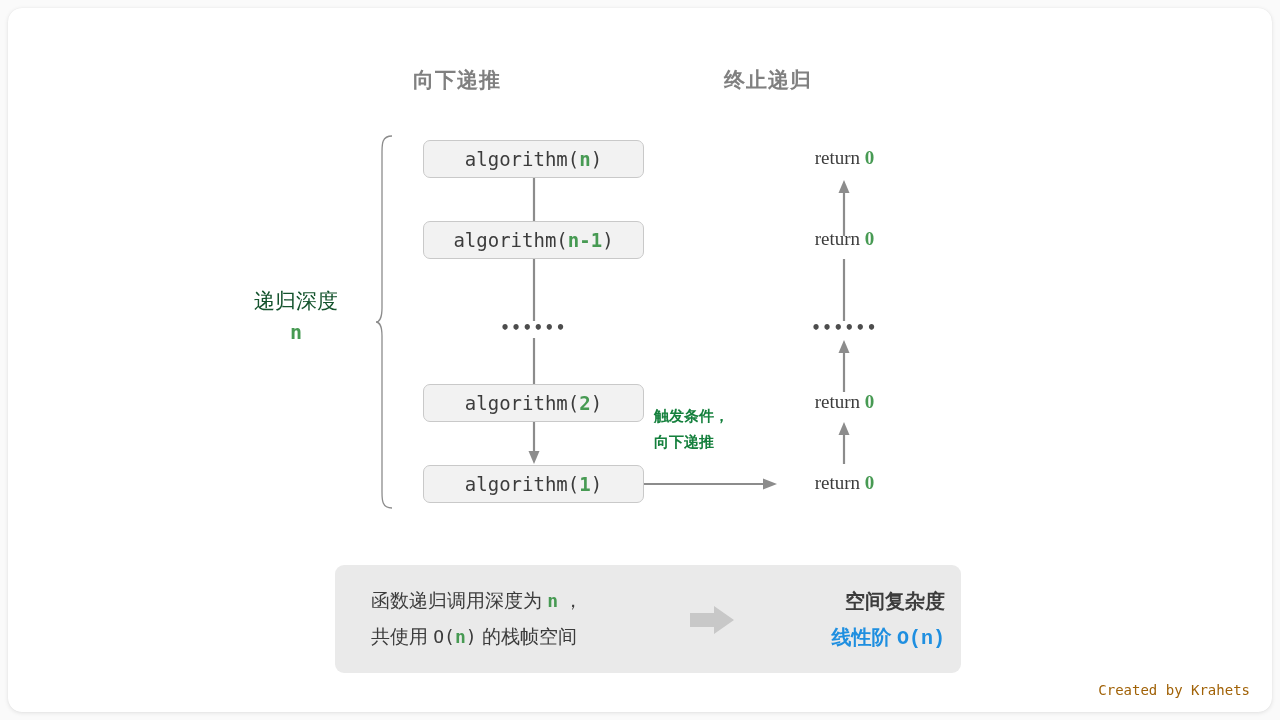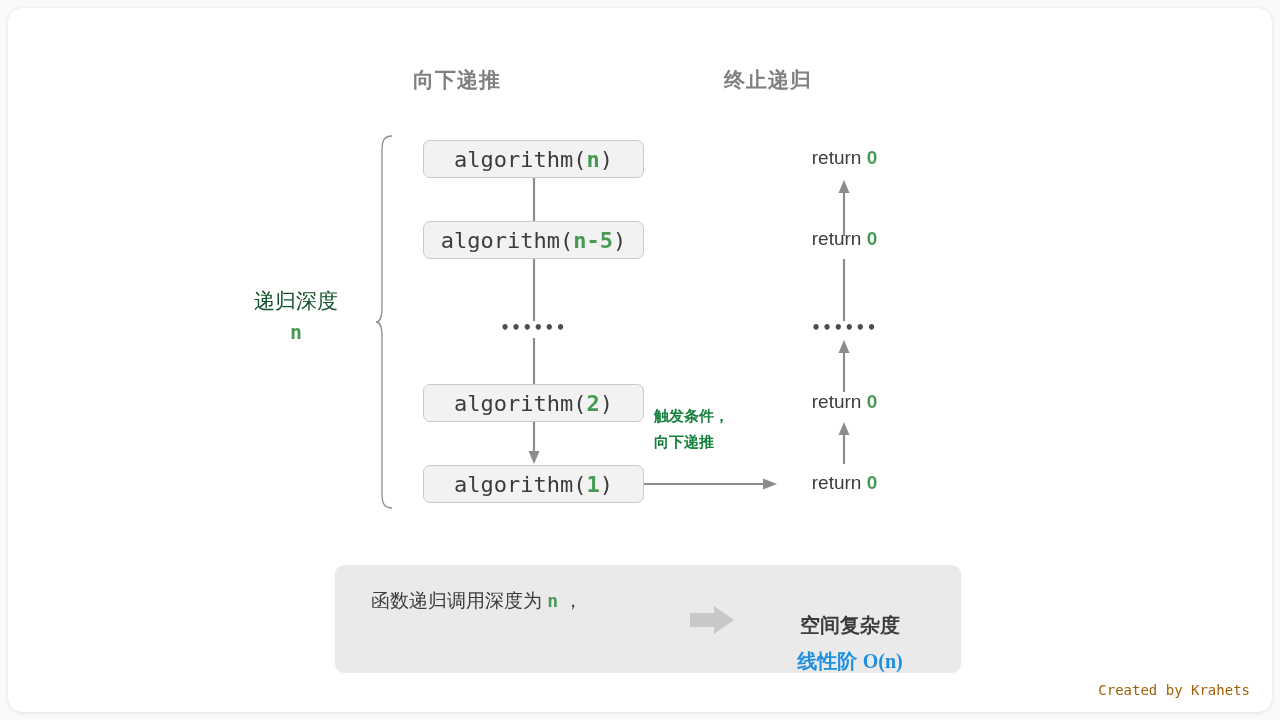--- a/index.html
+++ b/index.html
@@ -34,29 +34,29 @@
   
   .call-box {
     width: 221px; height: 38px;
     background: #f2f2f2;
     border: 1.4px solid #c9c9c9;
     border-radius: 7px;
     display: flex;
     align-items: center;
     justify-content: center;
     font-family: "DejaVu Sans Mono", monospace;
-    font-size: 22px;
+    font-size: 19px;
     color: #3c3c3c;
     white-space: nowrap;
   }
   .call-box .lit { color: #479a53; font-weight: bold; }
 
   
   .ret {
-    font-family: Liberation Sans, sans-serif;
+    font-family: Liberation Serif, serif;
     font-size: 19px;
     color: #3c3c3c;
     white-space: nowrap;
     text-align: center;
   }
   .ret .lit { color: #479a53; font-weight: bold; }
 
   
   .varrow { width: 16px; }
   .harrow { height: 16px; }
@@ -113,33 +113,32 @@
     font-size: 19px;
     color: #3c3c3c;
     line-height: 36px;
     white-space: nowrap;
   }
   .sum-left .mono { font-family: "DejaVu Sans Mono", monospace; font-size: 18px; }
   .sum-left .lit { font-family: "DejaVu Sans Mono", monospace; color: #479a53; font-weight: bold; font-size: 18px; }
   .sum-right {
     left: 420px; top: 18px;
     width: 190px;
-    text-align: center;
-    white-space: nowrap;
-    margin-top: 24px;
+    text-align: right;
+    white-space: nowrap;
   }
   .sum-right .t1 {
     font-size: 20px; font-weight: bold; color: #3c3c3c;
     line-height: 36px; display:block;
   }
   .sum-right .t2 {
     font-size: 20px; font-weight: bold; color: #1f8fe0;
     line-height: 36px; display:block;
   }
-  .sum-right .t2 .mono { font-family: Liberation Serif, serif; }
+  .sum-right .t2 .mono { font-family: Liberation Mono, monospace; }
 
   
   #credit {
     right: 22px; bottom: 14px;
     font-family: "DejaVu Sans Mono", monospace;
     font-size: 14px;
     color: #a16207;
     white-space: nowrap;
   }
 </style>
@@ -166,21 +165,21 @@
       <span>)</span>
   </div>
 
   <svg class="abs varrow" style="left:518px; top:170px;" width="16" height="60">
     <line x1="8" y1="0" x2="8" y2="48" stroke="#8c8c8c" stroke-width="2.2"></line>
     <path d="M 8 58 L 2.5 45 L 13.5 45 Z" fill="#8c8c8c"></path>
   </svg>
 
   <div class="abs call-box" style="left:415px; top:213px;">
     <span>algorithm(</span>
-      <span class="lit">n-5</span>
+      <span class="lit">n-1</span>
       <span>)</span>
   </div>
 
   <svg class="abs varrow" style="left:518px; top:251px;" width="16" height="62">
     <line x1="8" y1="0" x2="8" y2="62" stroke="#8c8c8c" stroke-width="2.2"></line>
   </svg>
 
   <div class="abs dots" style="left:465px; top:311px; width:121px;">••••••</div>
 
   <svg class="abs varrow" style="left:518px; top:330px;" width="16" height="62">
@@ -253,20 +252,25 @@
   </div>
 
   <div class="abs" id="summary">
 
     <div class="abs sum-left">
       <div>
         <span>函数递归调用深度为</span>
         <span class="lit">n</span>
         <span>，</span>
       </div>
+      <div>
+        <span>共使用</span>
+        <span class="mono">O(</span><span class="lit">n</span><span class="mono">)</span>
+        <span>的栈帧空间</span>
+      </div>
     </div>
 
     <svg class="abs" style="left:355px; top:40px;" width="48" height="30">
       <path d="M 0 8 L 24 8 L 24 1 L 44 15 L 24 29 L 24 22 L 0 22 Z" fill="#c8c8c8"></path>
     </svg>
 
     <div class="abs sum-right">
       <span class="t1">空间复杂度</span>
       <span class="t2"><span>线性阶</span> <span class="mono">O(n)</span></span>
     </div>

